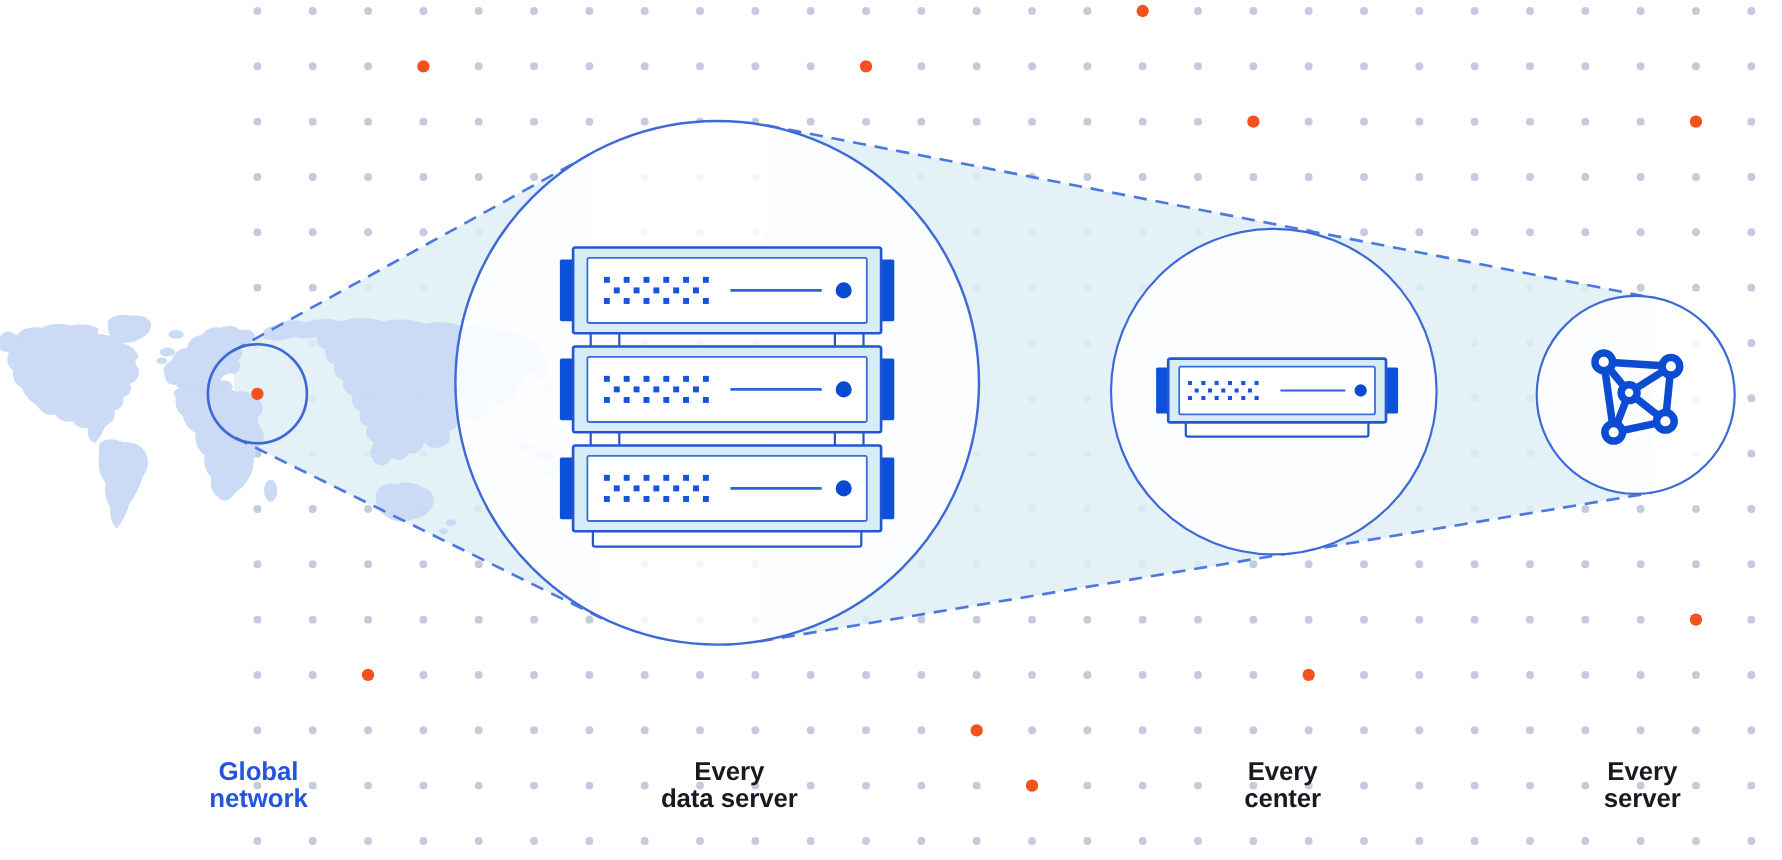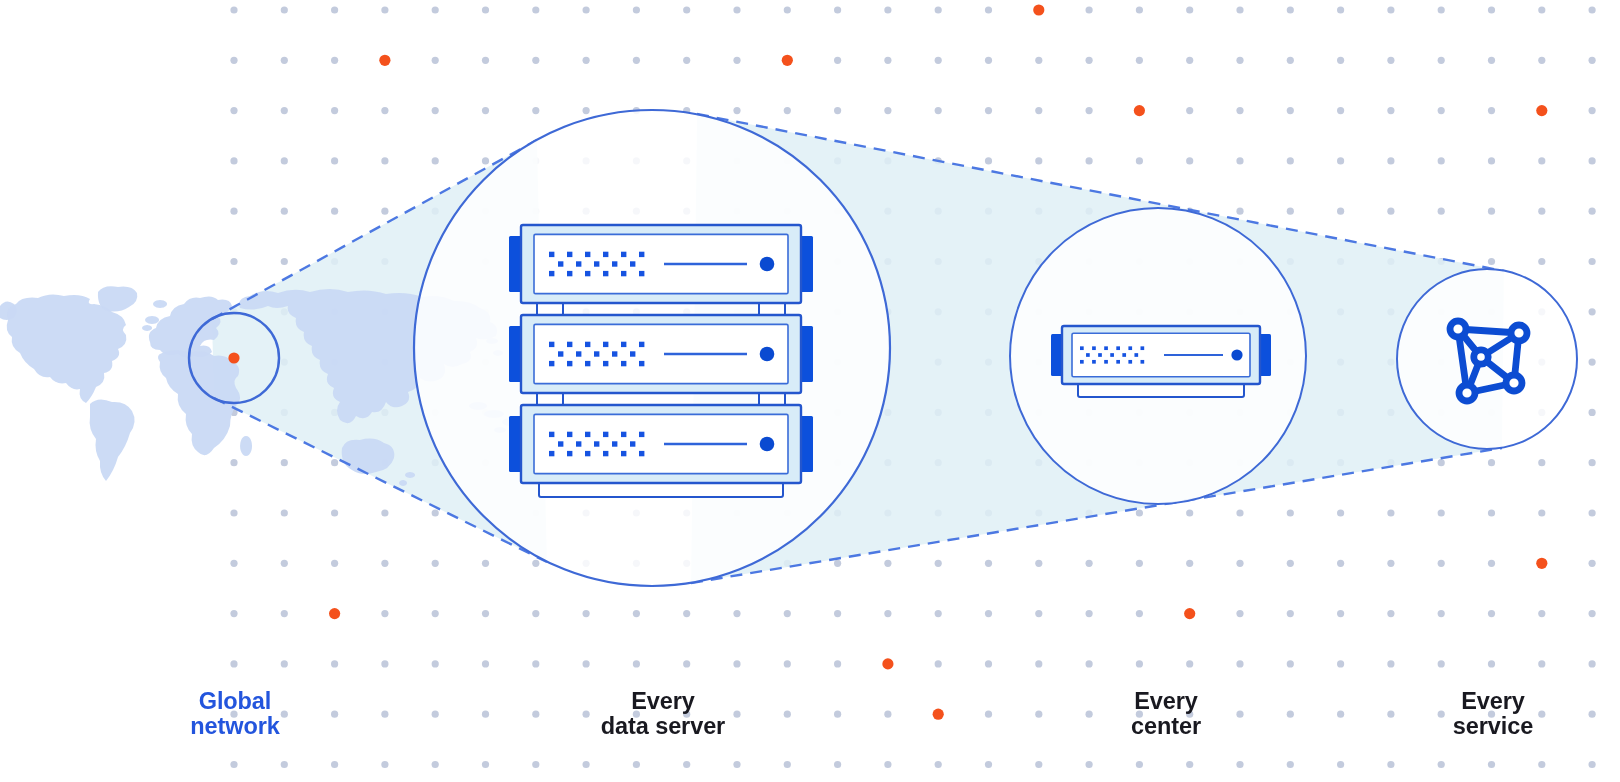--- a/index.html
+++ b/index.html
@@ -644,15 +644,15 @@
   <div class="caption" id="cap-every_data_center" style="left: 503px; color: rgb(25, 25, 32);">
     <span>Every</span><br>
     <span>data server</span>
   </div>
   <div class="caption" id="cap-every_server" style="left: 1006px; color: rgb(25, 25, 32);">
     <span>Every</span><br>
     <span>center</span>
   </div>
   <div class="caption" id="cap-every_service" style="left: 1333px; color: rgb(25, 25, 32);">
     <span>Every</span><br>
-    <span>service</span>
+    <span>server</span>
   </div>
 </div>
 
 </body></html>

